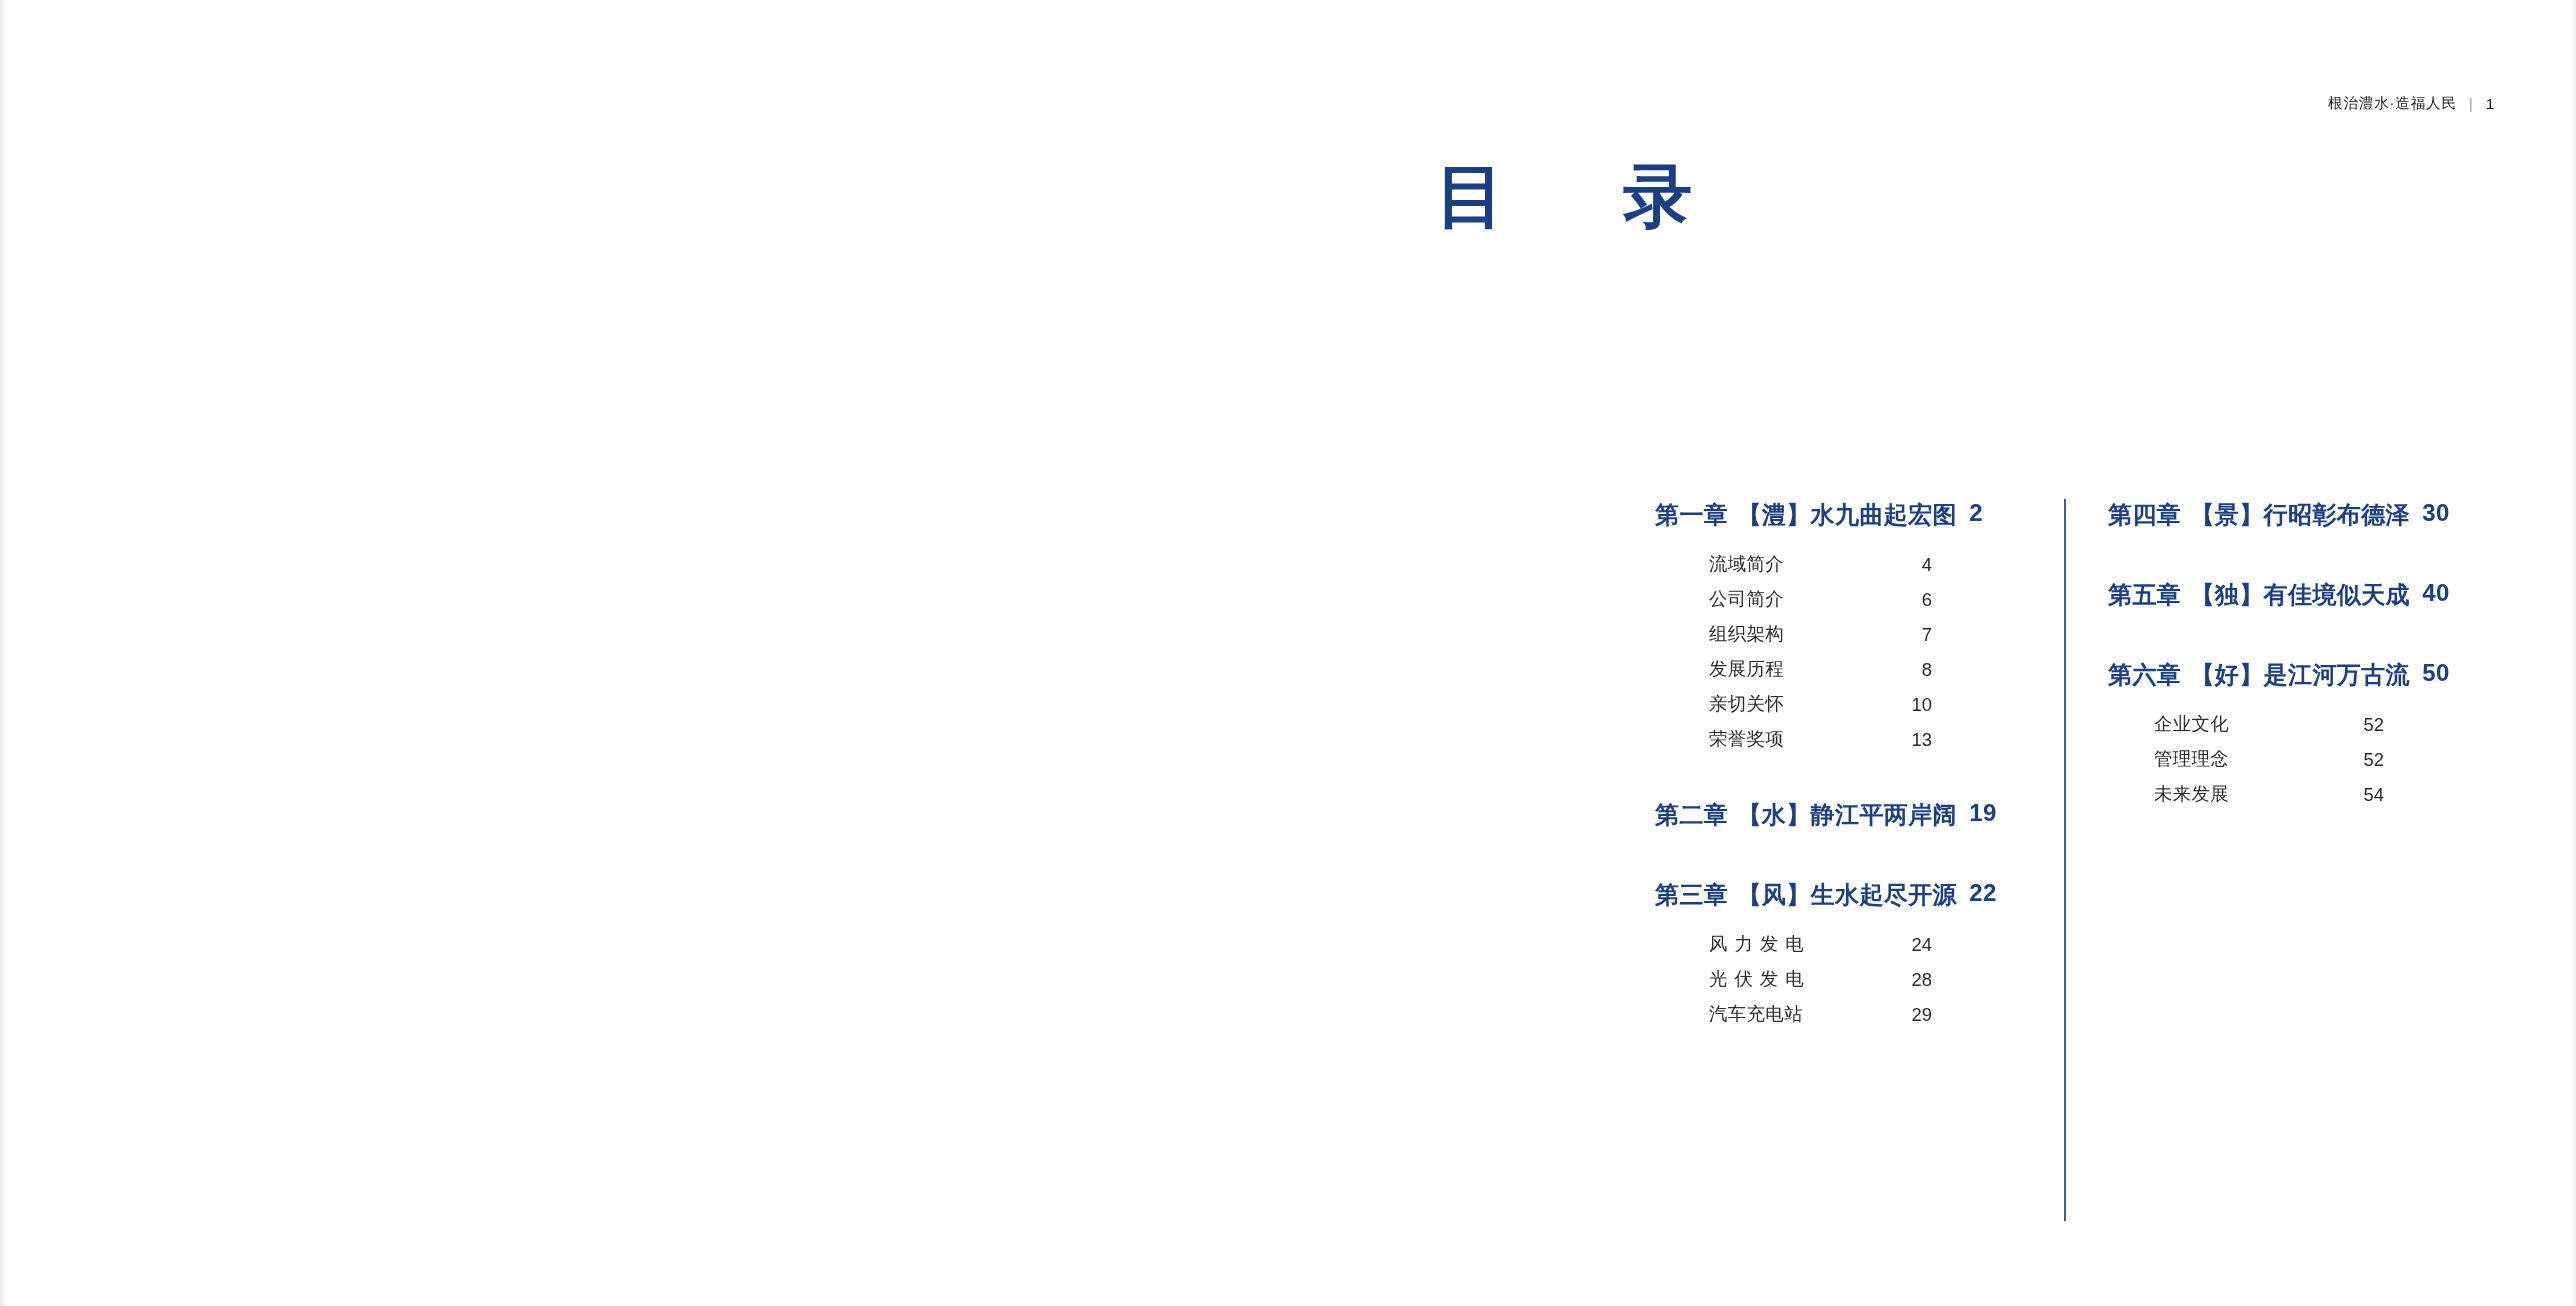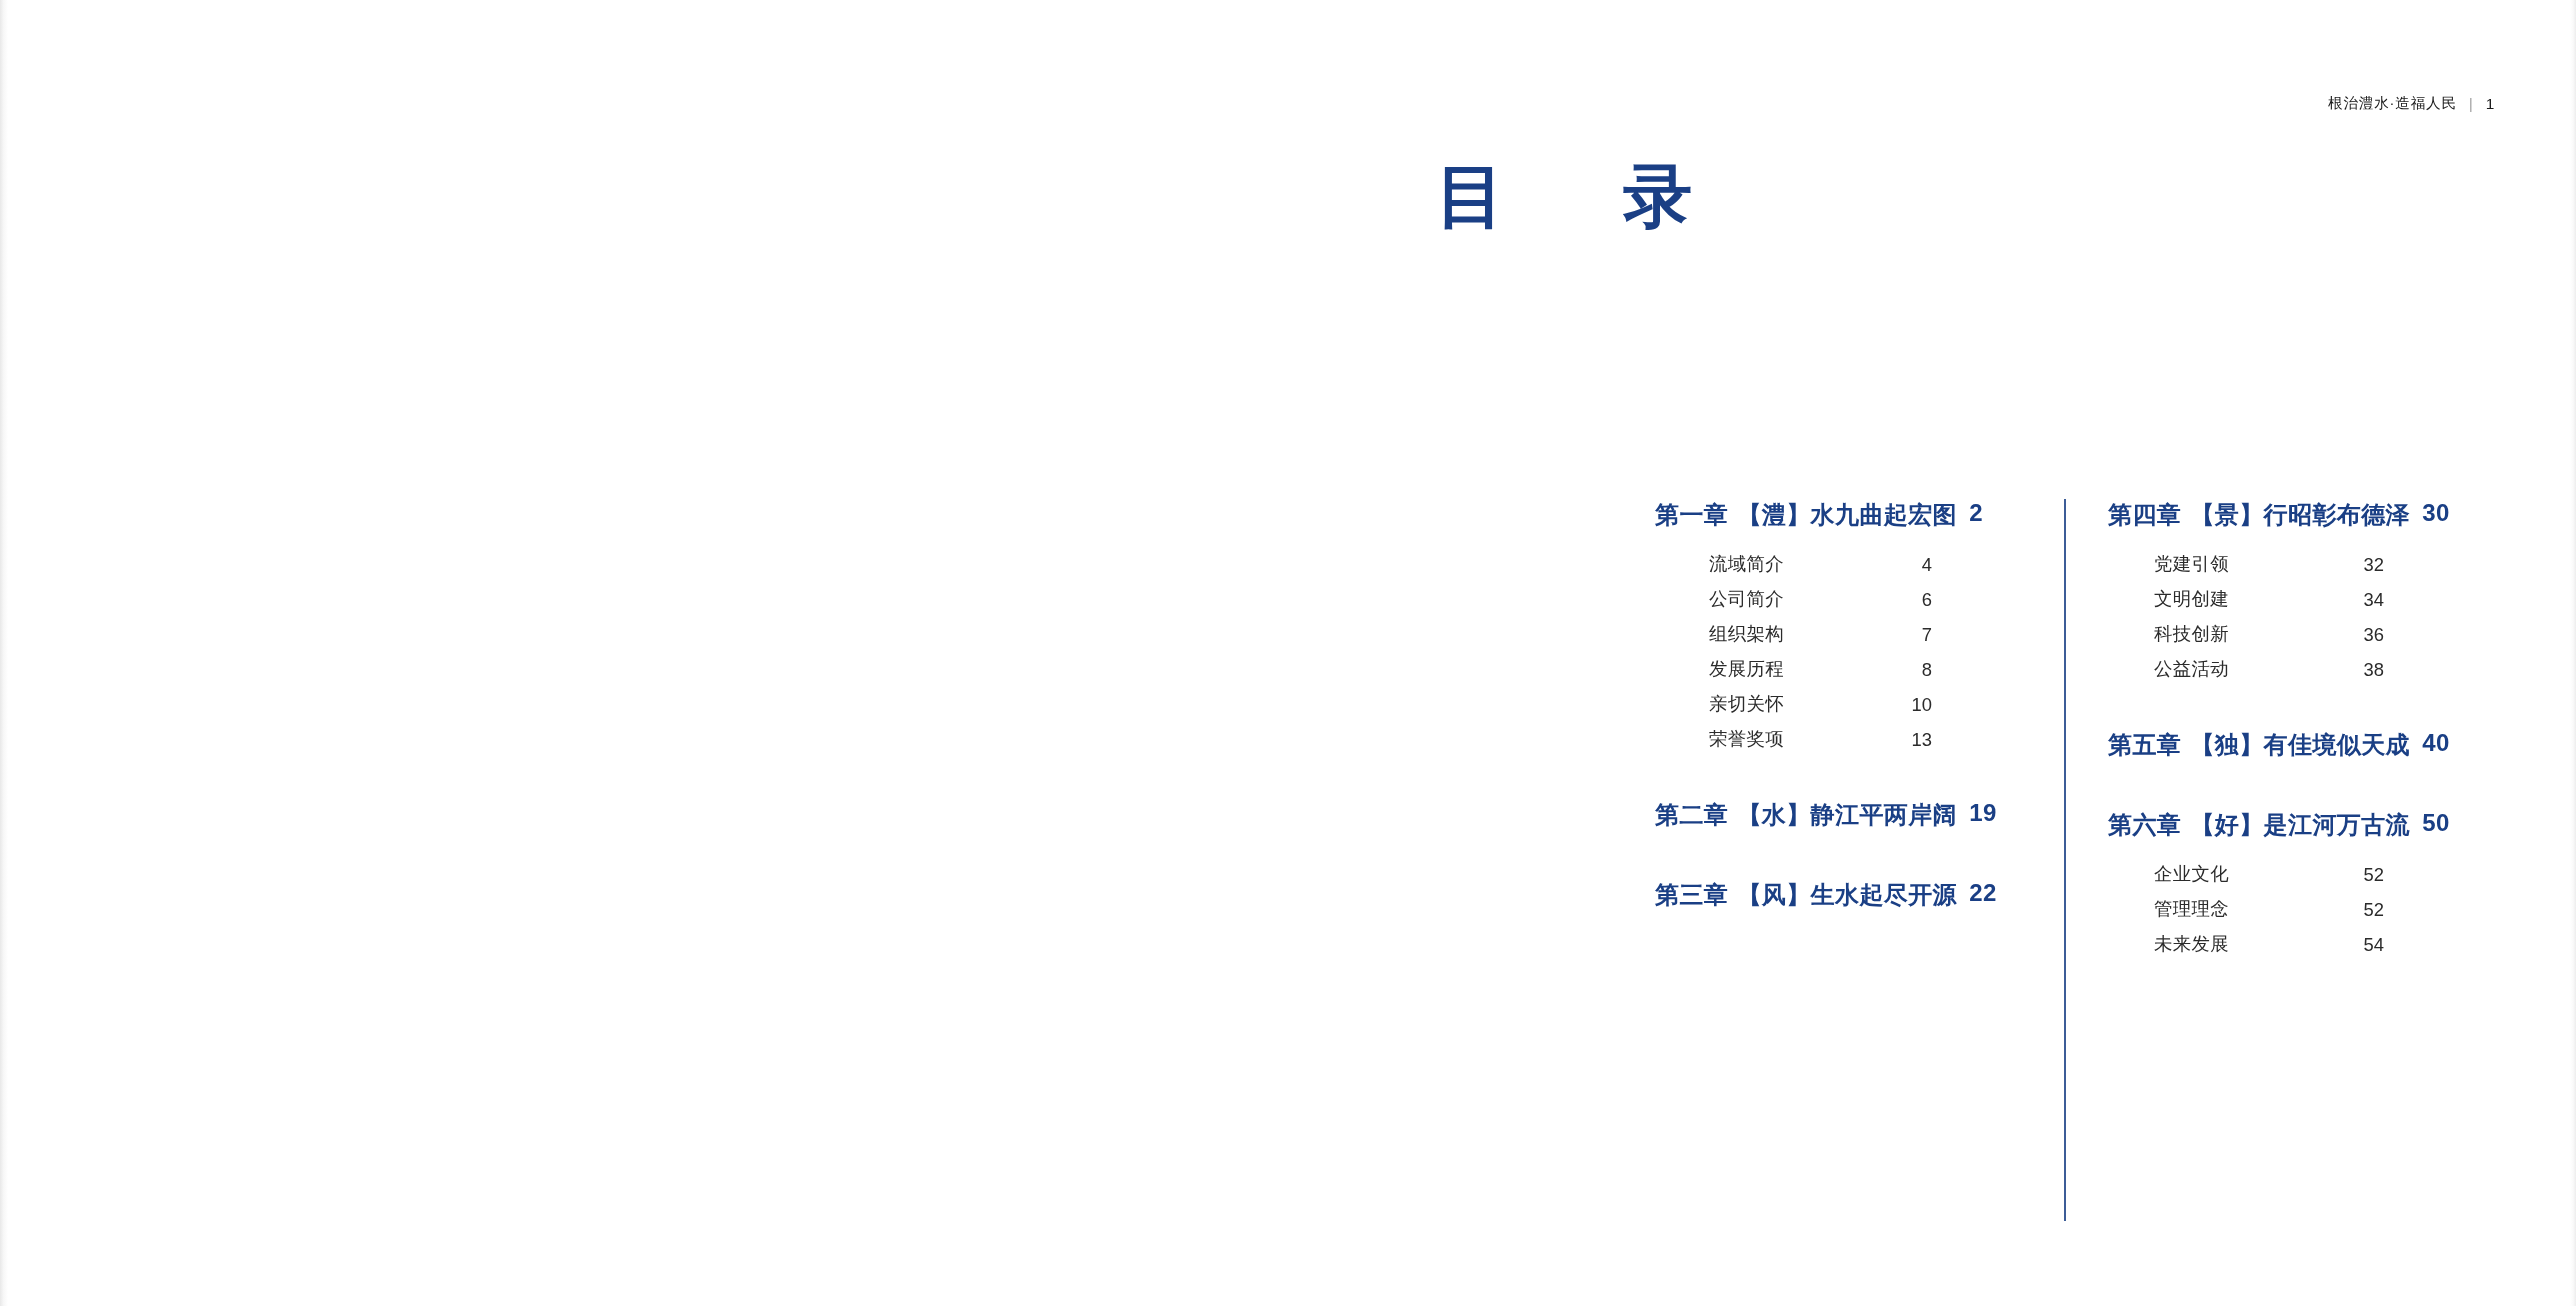--- a/index.html
+++ b/index.html
@@ -225,50 +225,46 @@
           <span class="ch-page">19</span>
         </div>
       </div>
 
       <div class="chapter">
         <div class="chapter-head">
           <span class="ch-num">第三章</span>
           <span class="ch-title">【风】生水起尽开源</span>
           <span class="ch-page">22</span>
         </div>
+        <div class="entries">
+          <div class="entry">
+            <span class="e-label spaced">风力发电</span>
+            <span class="e-page">24</span>
+          </div>
+          <div class="entry">
+            <span class="e-label spaced">光伏发电</span>
+            <span class="e-page">28</span>
+          </div>
+          <div class="entry">
+            <span class="e-label">汽车充电站</span>
+            <span class="e-page">29</span>
+          </div>
+        </div>
       </div>
 
     </div>
 
     <div class="col right">
 
       <div class="chapter">
         <div class="chapter-head">
           <span class="ch-num">第四章</span>
           <span class="ch-title">【景】行昭彰布德泽</span>
           <span class="ch-page">30</span>
         </div>
-        <div class="entries">
-          <div class="entry">
-            <span class="e-label">党建引领</span>
-            <span class="e-page">32</span>
-          </div>
-          <div class="entry">
-            <span class="e-label">文明创建</span>
-            <span class="e-page">34</span>
-          </div>
-          <div class="entry">
-            <span class="e-label">科技创新</span>
-            <span class="e-page">36</span>
-          </div>
-          <div class="entry">
-            <span class="e-label">公益活动</span>
-            <span class="e-page">38</span>
-          </div>
-        </div>
       </div>
 
       <div class="chapter">
         <div class="chapter-head">
           <span class="ch-num">第五章</span>
           <span class="ch-title">【独】有佳境似天成</span>
           <span class="ch-page">40</span>
         </div>
       </div>
 

